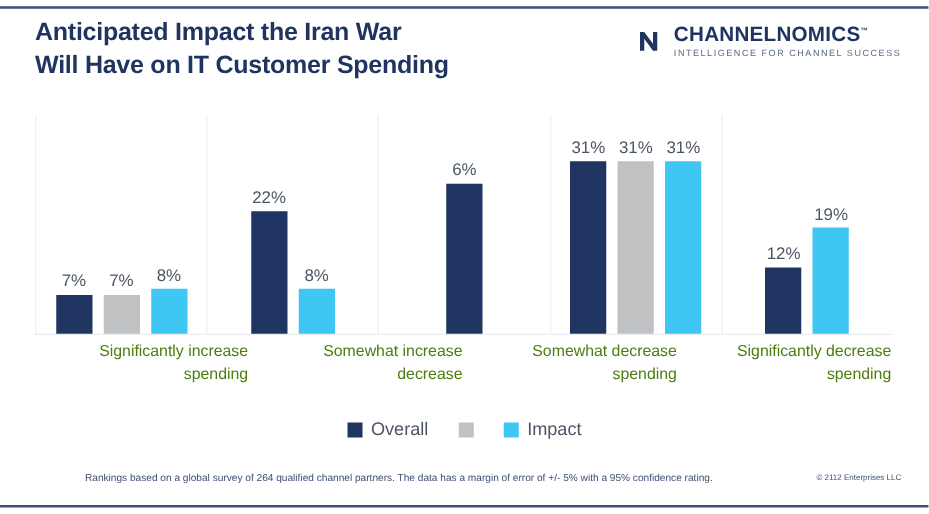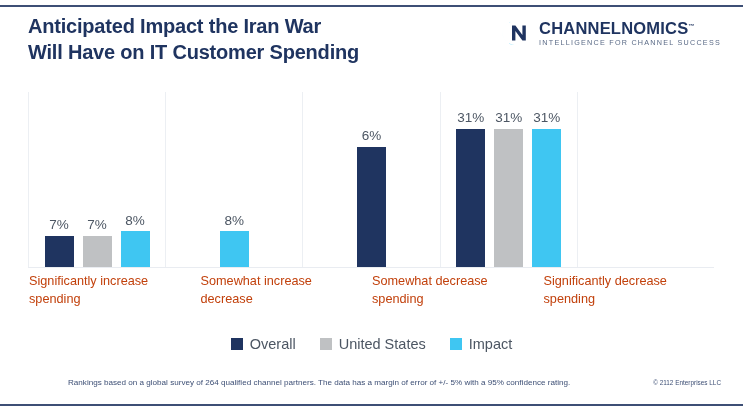--- a/index.html
+++ b/index.html
@@ -157,23 +157,23 @@
   
   .cats {
     position: absolute;
     left: 28px;
     top: 272px;
     width: 686px;
     display: flex;
   }
   .cat {
     flex: 1 1 0;
-    text-align: left;
+    text-align: right;
     font-size: 12.7px;
-    color: #c2410c;
+    color: #4d7c0f;
     line-height: 1.42;
     padding: 0 1px;
     box-sizing: border-box;
     white-space: pre-line;
   }
 
   
   .legend {
     position: absolute;
     left: 0;
@@ -262,20 +262,24 @@
             </div>
             <div class="bar-wrap">
               <div class="bar-label">8%</div>
               <div class="bar s2" style="background: rgb(63, 198, 242); height: 35.6571px;"></div>
             </div>
           </div>
         </div>
         <div class="group">
           <div class="bars">
             <div class="bar-wrap">
+              <div class="bar-label">22%</div>
+              <div class="bar s0" style="background: rgb(31, 52, 96); height: 98.0571px;"></div>
+            </div>
+            <div class="bar-wrap">
               <div class="bar-label">8%</div>
               <div class="bar s2" style="background: rgb(63, 198, 242); height: 35.6571px;"></div>
             </div>
           </div>
         </div>
         <div class="group">
           <div class="bars">
             <div class="bar-wrap">
               <div class="bar-label">6%</div>
               <div class="bar s0" style="background: rgb(31, 52, 96); height: 120.343px;"></div>
@@ -293,20 +297,28 @@
               <div class="bar s1" style="background: rgb(191, 193, 195); height: 138.171px;"></div>
             </div>
             <div class="bar-wrap">
               <div class="bar-label">31%</div>
               <div class="bar s2" style="background: rgb(63, 198, 242); height: 138.171px;"></div>
             </div>
           </div>
         </div>
         <div class="group">
           <div class="bars">
+            <div class="bar-wrap">
+              <div class="bar-label">12%</div>
+              <div class="bar s0" style="background: rgb(31, 52, 96); height: 53.4857px;"></div>
+            </div>
+            <div class="bar-wrap">
+              <div class="bar-label">19%</div>
+              <div class="bar s2" style="background: rgb(63, 198, 242); height: 84.6857px;"></div>
+            </div>
           </div>
         </div>
       </div>
   </div>
 
   <div class="cats" id="cat-labels">
       <div class="cat">Significantly increase
 spending</div>
       <div class="cat">Somewhat increase
 decrease</div>
@@ -316,21 +328,20 @@
 spending</div>
     </div>
 
   <div class="legend" id="chart-legend">
       <div class="legend-item">
         <span class="legend-swatch s0" style="background: rgb(31, 52, 96);"></span>
         <span class="legend-text">Overall</span>
       </div>
       <div class="legend-item">
         <span class="legend-swatch s1" style="background: rgb(191, 193, 195);"></span>
-        <span class="legend-text">United States</span>
       </div>
       <div class="legend-item">
         <span class="legend-swatch s2" style="background: rgb(63, 198, 242);"></span>
         <span class="legend-text">Impact</span>
       </div>
     </div>
 
   <div class="footnote">Rankings based on a global survey of 264 qualified channel partners. The data has a margin of error of +/- 5% with a 95% confidence rating.</div>
   <div class="copyright">© 2112 Enterprises LLC</div>
 

